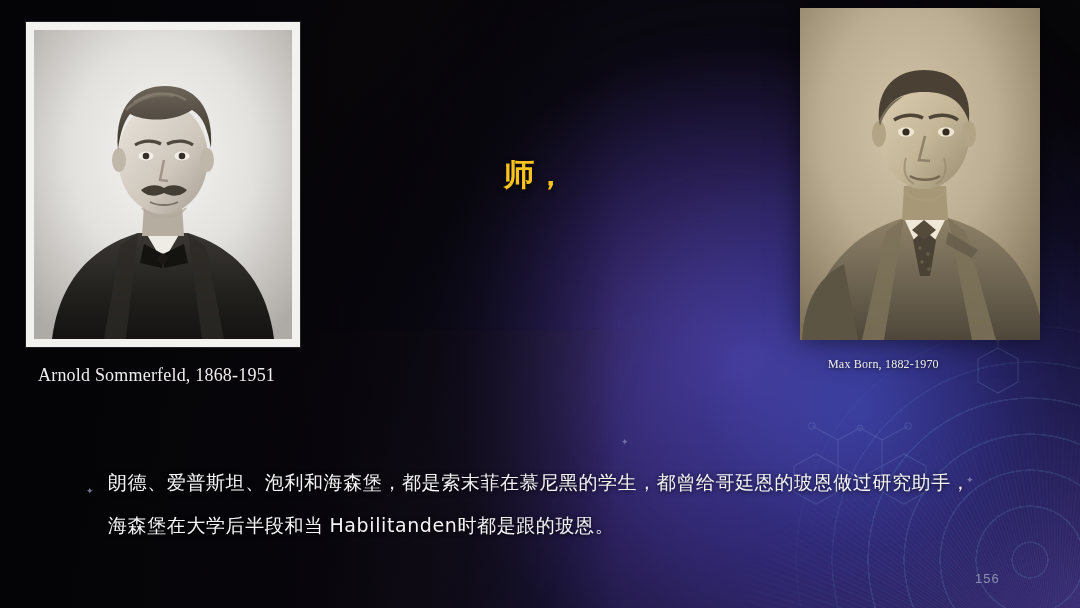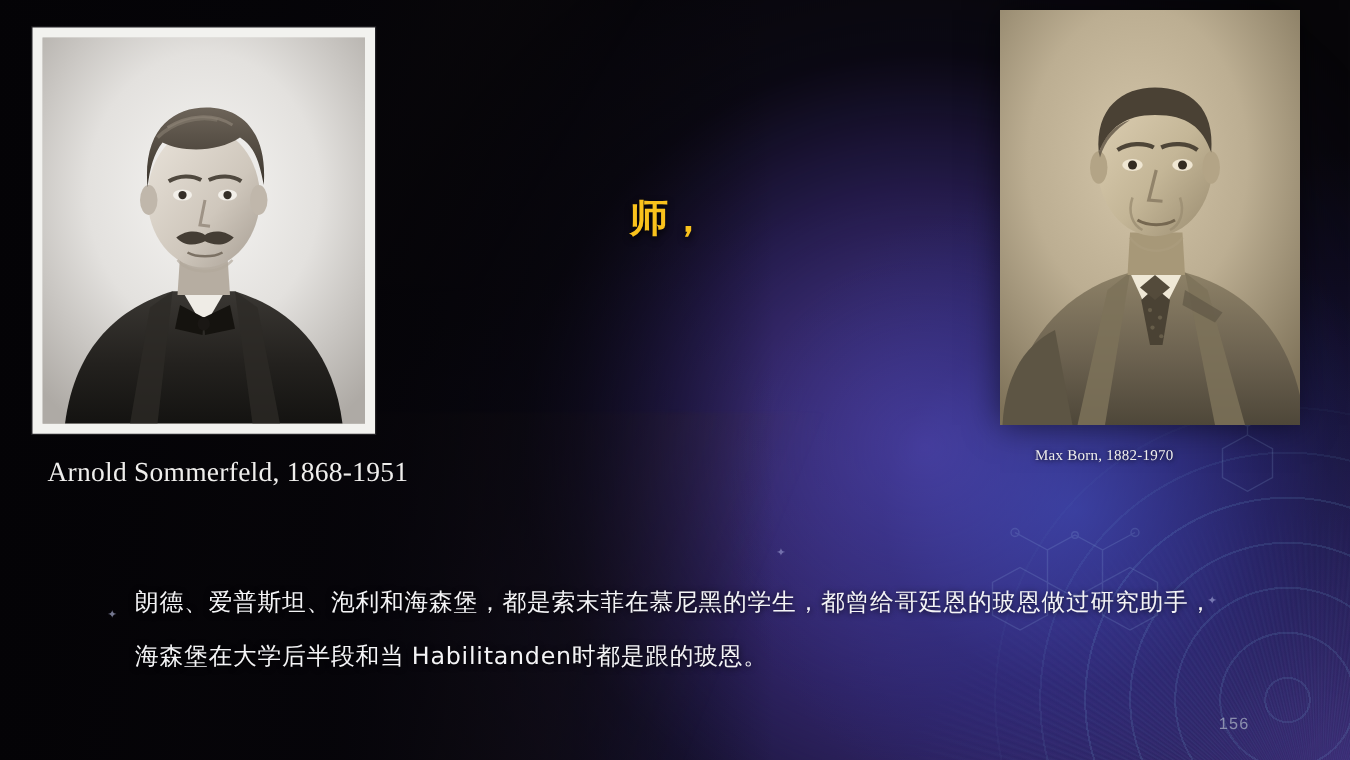--- a/index.html
+++ b/index.html
@@ -120,21 +120,21 @@
     overflow:hidden;
   }
   .portrait{position:absolute;inset:0;}
 
   .cap{
     position:absolute;
     font-family:"Liberation Serif","DejaVu Serif",serif;
     color:#efeeec;
     white-space:nowrap;
   }
-  .cap-left{left:38px;top:365px;font-size:22px;letter-spacing:.2px;}
+  .cap-left{left:38px;top:365px;font-size:18px;letter-spacing:.2px;}
   .cap-right{left:828px;top:357px;font-size:12px;letter-spacing:.2px;
     text-shadow:0 1px 4px rgba(0,0,0,.8);}
 
   
   .headline{
     position:absolute;left:300px;top:148px;width:470px;
     text-align:center;
     color:#f9c21c;
     font-size:31px;
     font-weight:bold;

